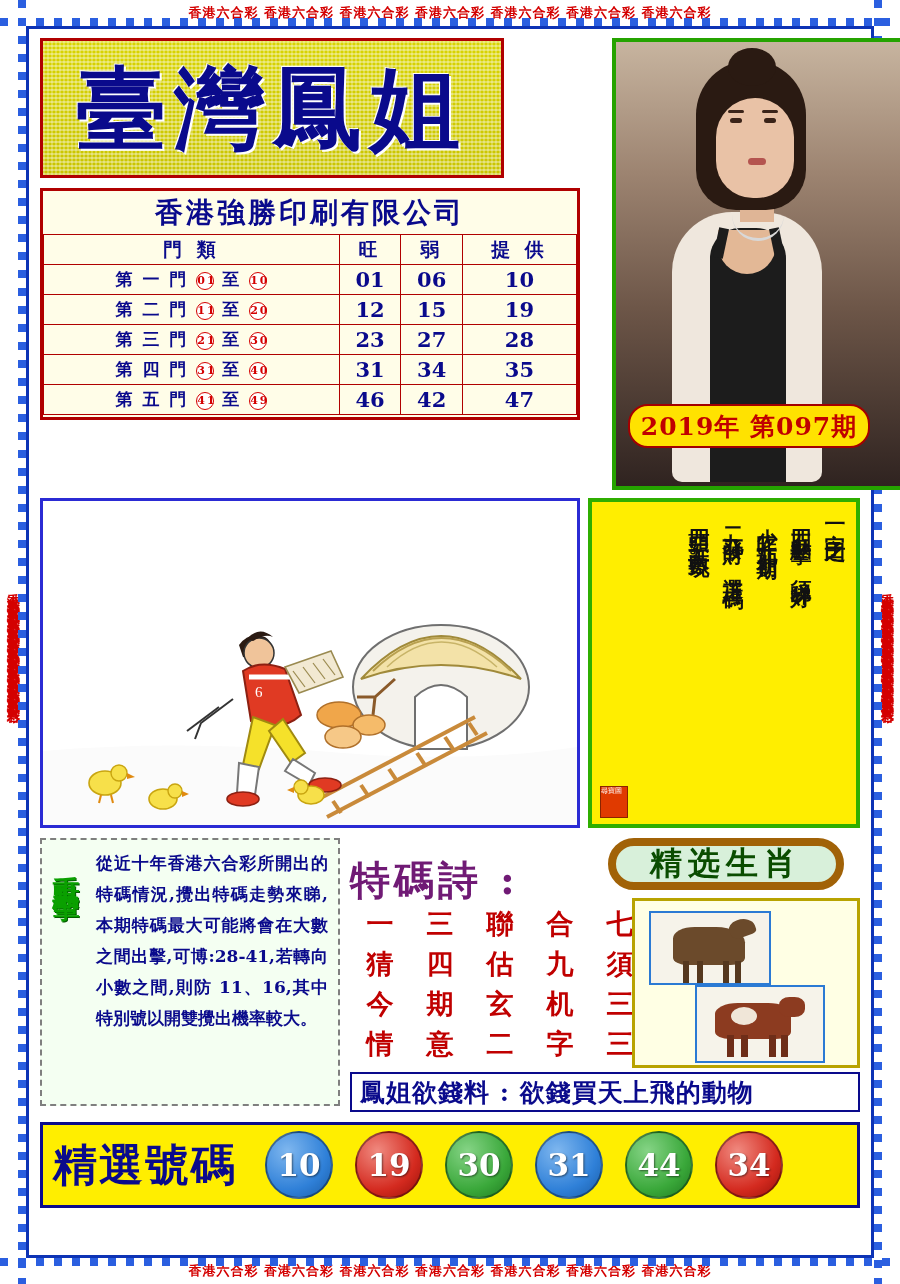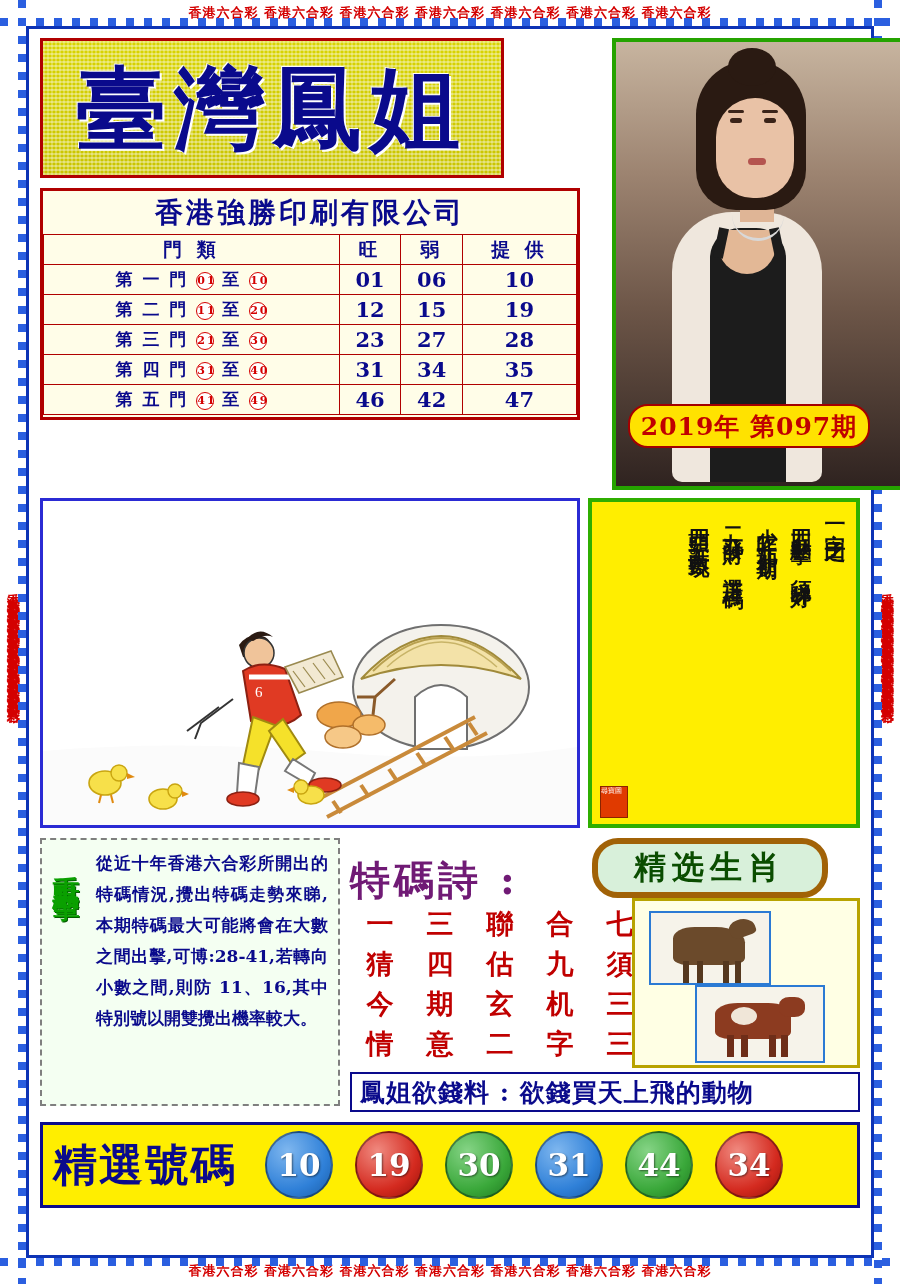--- a/index.html
+++ b/index.html
@@ -267,22 +267,22 @@
   }
   .poem-grid2{
     position:absolute;left:558px;top:872px;width:180px;height:160px;
     display:grid;grid-template-columns:repeat(3,1fr);grid-template-rows:repeat(4,1fr);
     font-family:"DejaVu Serif","Liberation Serif",serif;
     font-size:27px;font-weight:bold;color:#c00000;text-align:center;
     align-items:center;
   }
   
   .zodiac-head{
-    position:absolute;left:560px;top:806px;width:236px;height:60px;
-    background:#d8f0da;border:6px solid #a16207;border-radius:26px;
+    position:absolute;left:576px;top:806px;width:236px;height:52px;
+    background:#d8f0da;border:8px solid #a16207;border-radius:26px;
     display:flex;align-items:center;justify-content:center;
     font-family:"DejaVu Serif","Liberation Serif",serif;
     font-size:32px;font-weight:bold;color:#0a4d00;letter-spacing:6px;
     box-sizing:border-box;
   }
   .zodiac-box{
     position:absolute;left:600px;top:866px;width:228px;height:170px;
     border:3px solid #b8a300;background:#ffffe4;box-sizing:border-box;
   }
   .zimg{position:absolute;border:2px solid #2b7ad4;background:#f6f3ea;}

